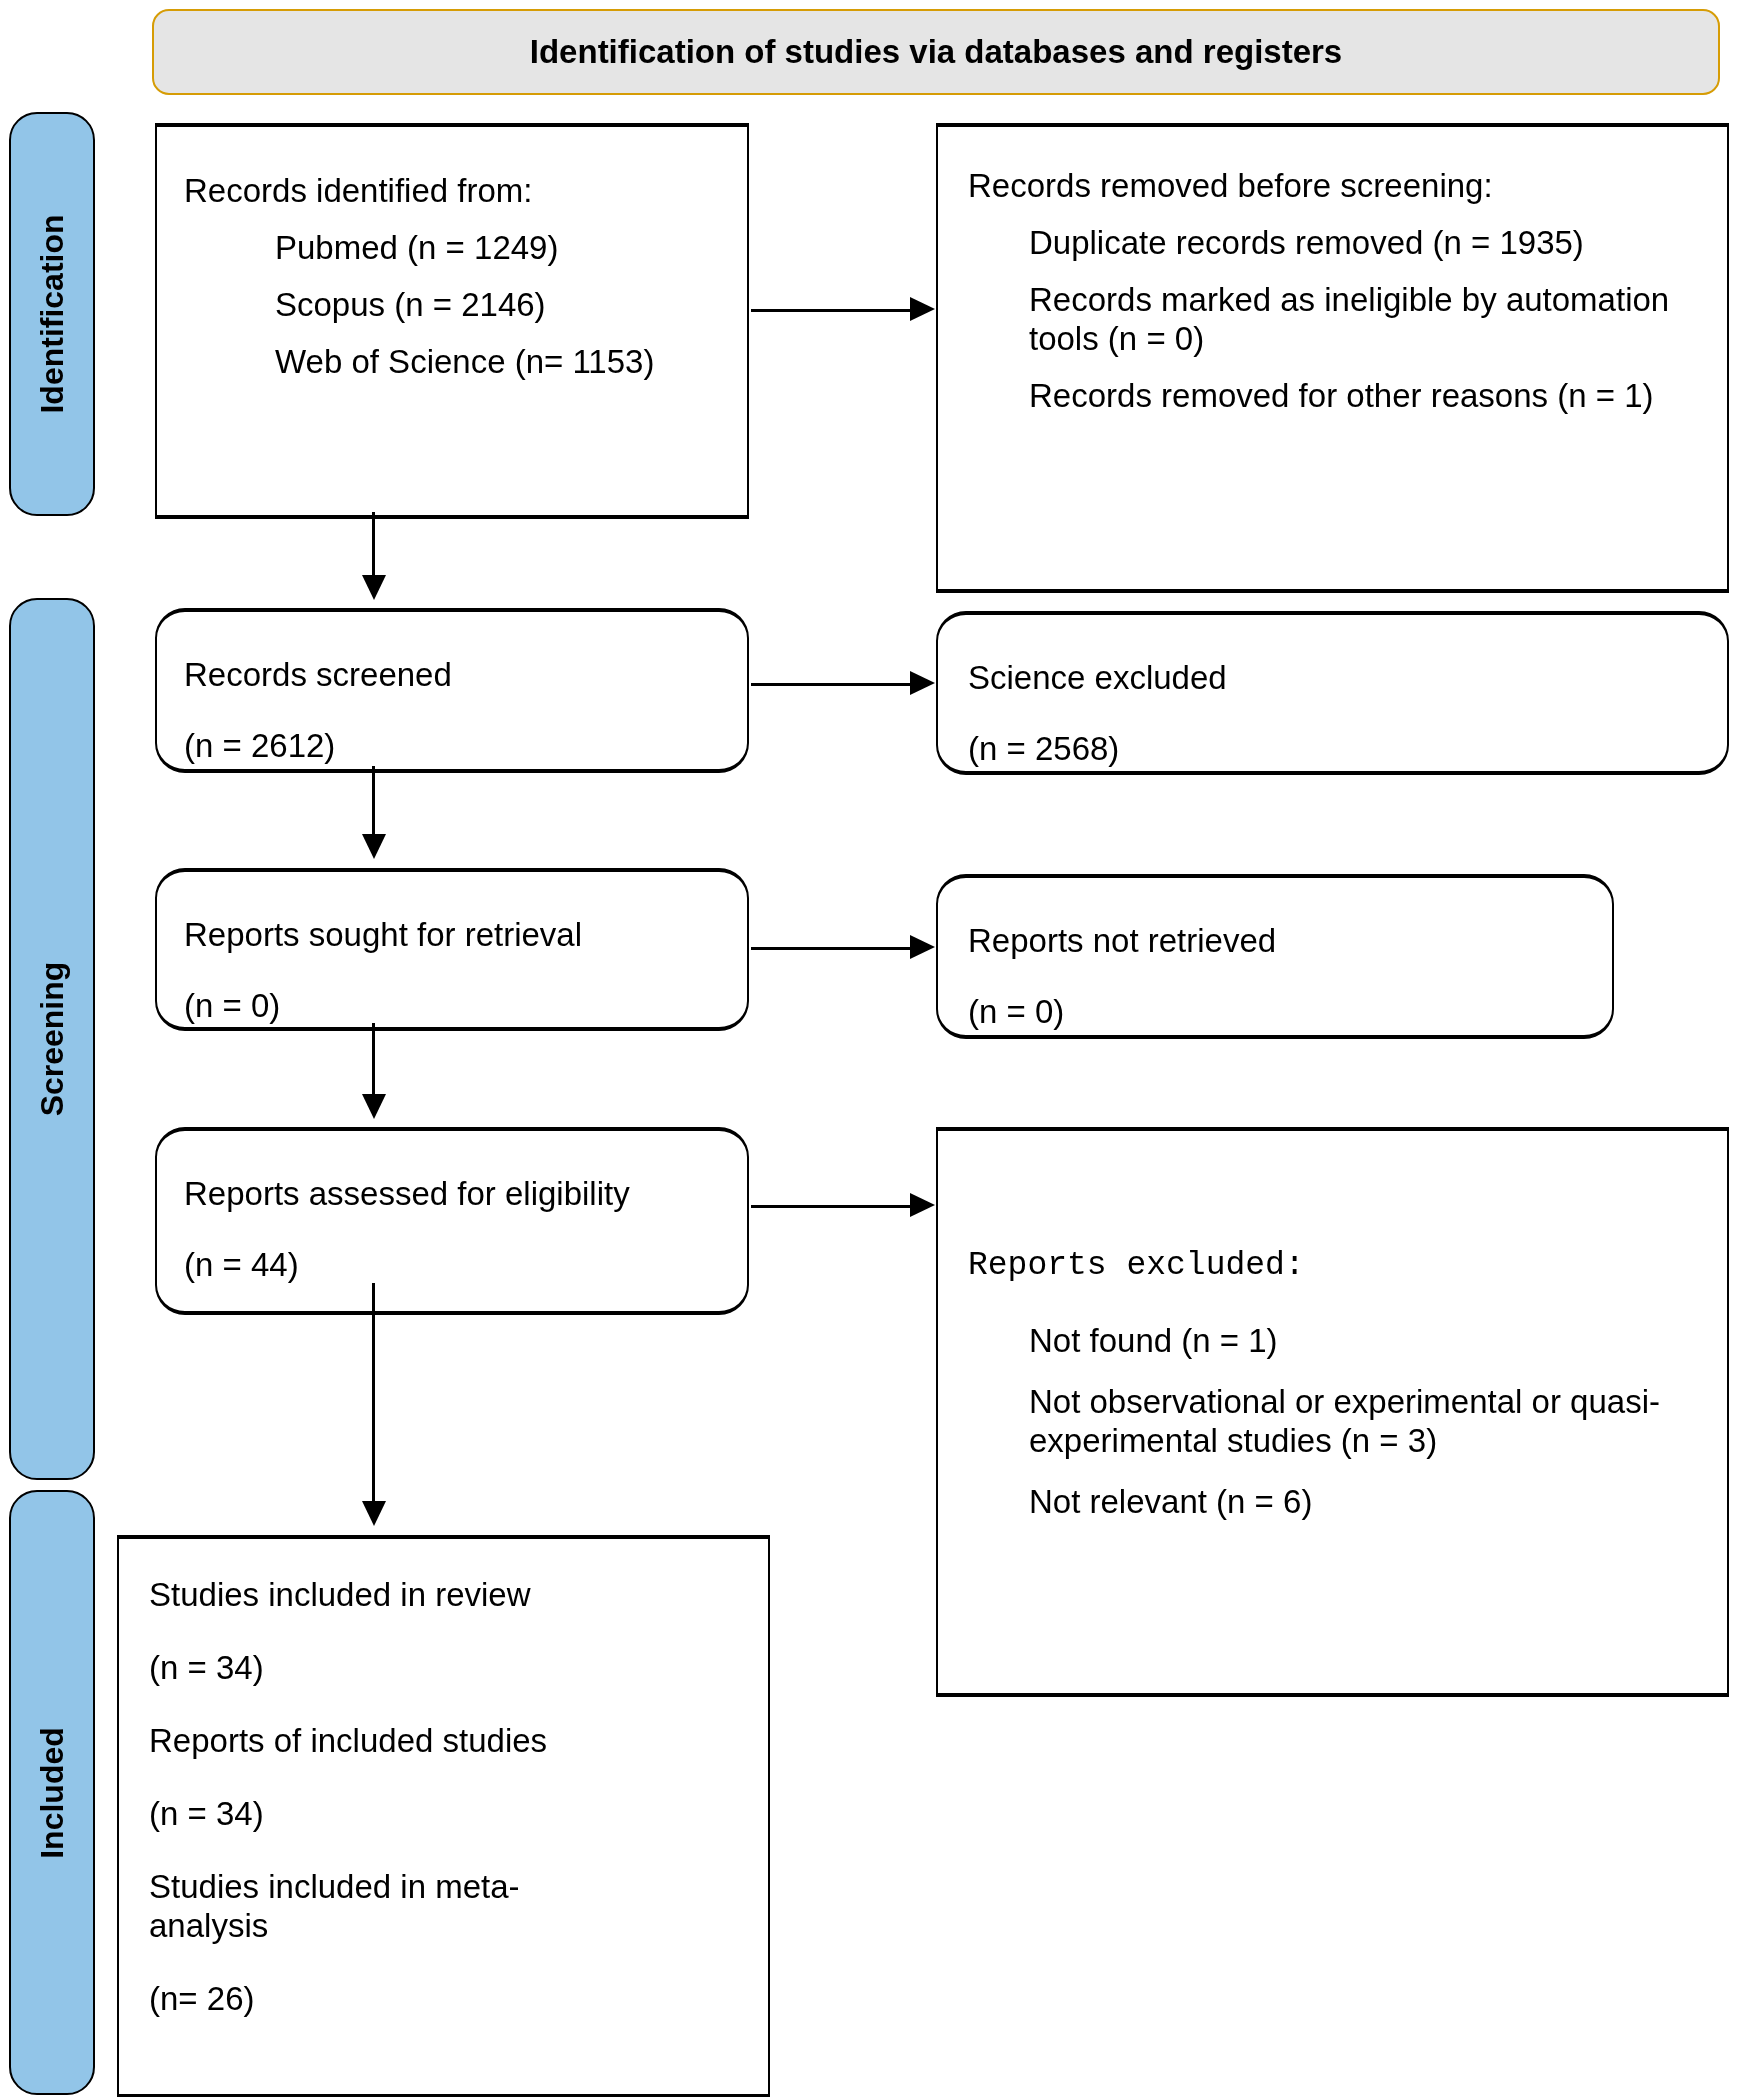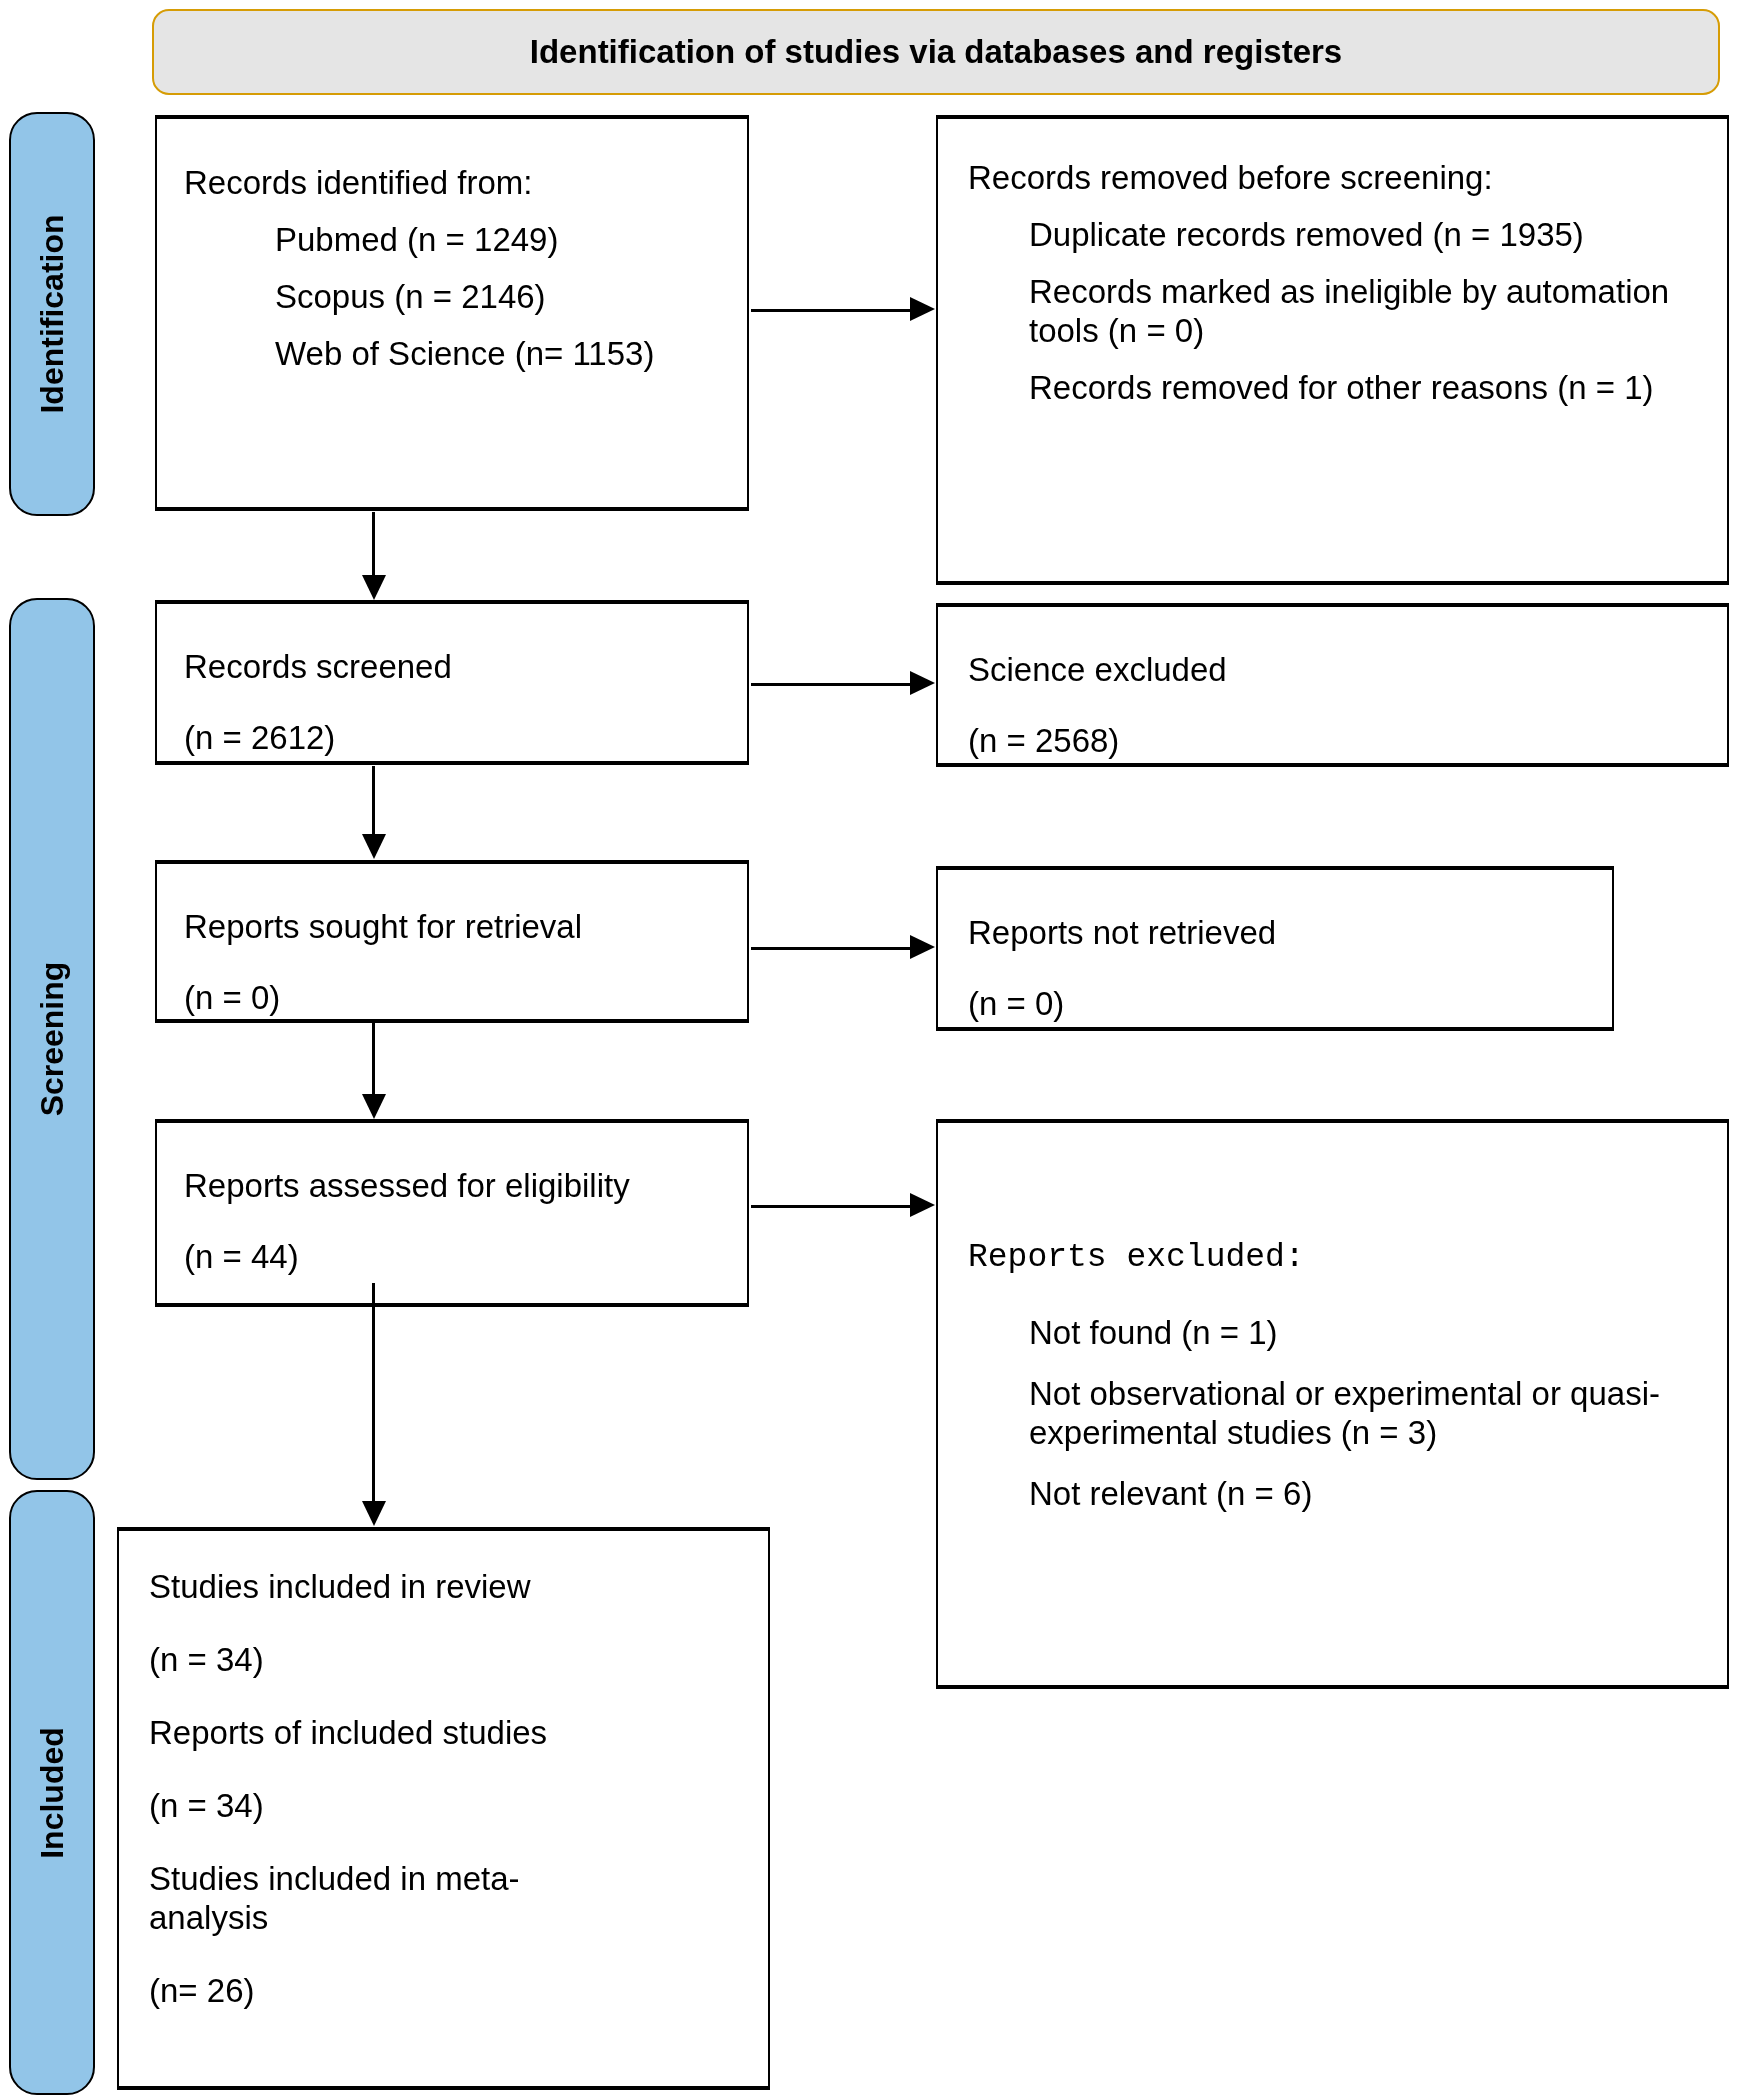--- a/index.html
+++ b/index.html
@@ -32,35 +32,35 @@
     white-space:nowrap;font-weight:bold;font-size:32px;
   }
   #stage-identification{top:112px;height:404px;}
   #stage-screening{top:598px;height:882px;}
   #stage-included{top:1490px;height:605px;}
 
   
   .box{
     position:absolute;background:#fff;
     border:2.4px solid #000;border-top-width:4.9px;border-bottom-width:4.9px;
-    box-sizing:border-box;font-size:33px;line-height:39px;
+    box-sizing:border-box;font-size:33px;line-height:39px;margin-top:8px;
   }
   .box p{margin:0;}
   .nowrap{white-space:nowrap;}
 
   #box-identified{left:155px;top:115px;width:594px;height:396px;padding:44px 12px 0 27px;}
   #box-identified .bt{margin-bottom:18px;}
   #box-identified .bi{margin-bottom:18px;padding-left:91px;}
 
   #box-removed{left:936px;top:115px;width:793px;height:470px;padding:39px 12px 0 30px;}
   #box-removed .bt{margin-bottom:18px;}
   #box-removed .bi{margin-bottom:18px;padding-left:61px;}
   .it{}
 
-  .twoline{padding:43px 12px 8px 27px;}
+  .twoline{padding:43px 12px 8px 27px;border-radius:30px;}
   .twoline p{margin:0 0 32px;}
   #box-screened{left:155px;top:600px;width:594px;height:165px;}
   #box-records-excluded{left:936px;top:603px;width:793px;height:164px;padding-left:30px;}
   #box-sought{left:155px;top:860px;width:594px;height:163px;}
   #box-not-retrieved{left:936px;top:866px;width:678px;height:165px;padding-left:30px;}
   #box-assessed{left:155px;top:1119px;width:594px;height:188px;}
 
   #box-reports-excluded{left:936px;top:1119px;width:793px;height:570px;padding:115px 12px 0 30px;}
   #box-reports-excluded .bt{margin-bottom:36px;font-family:Liberation Mono, monospace;}
   #box-reports-excluded .bi{margin-bottom:22px;padding-left:61px;}

